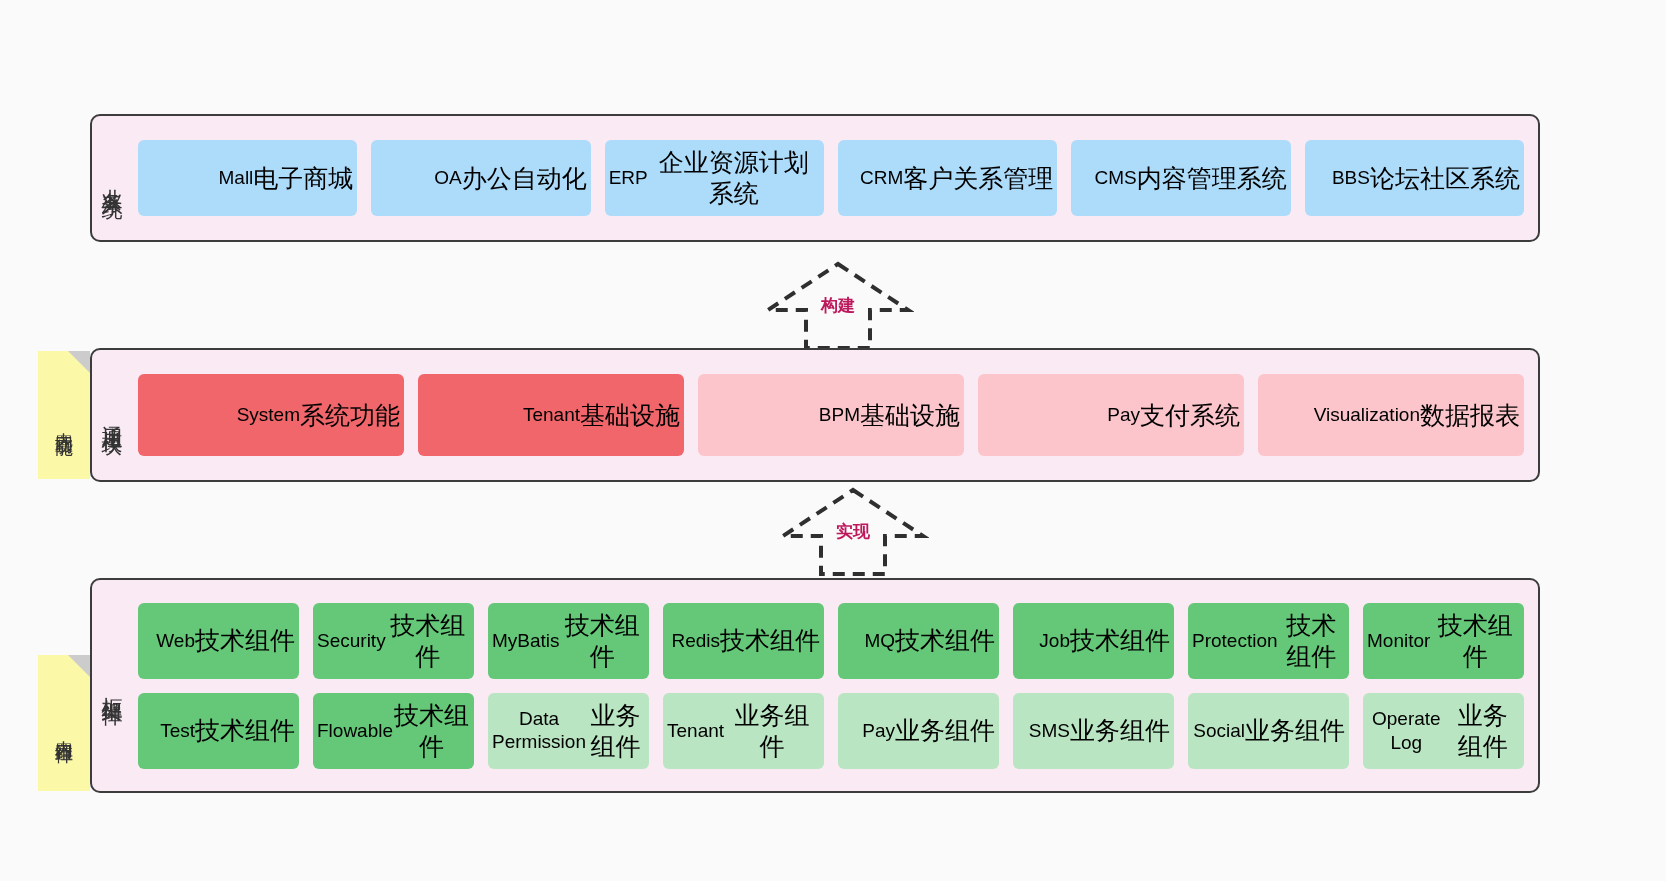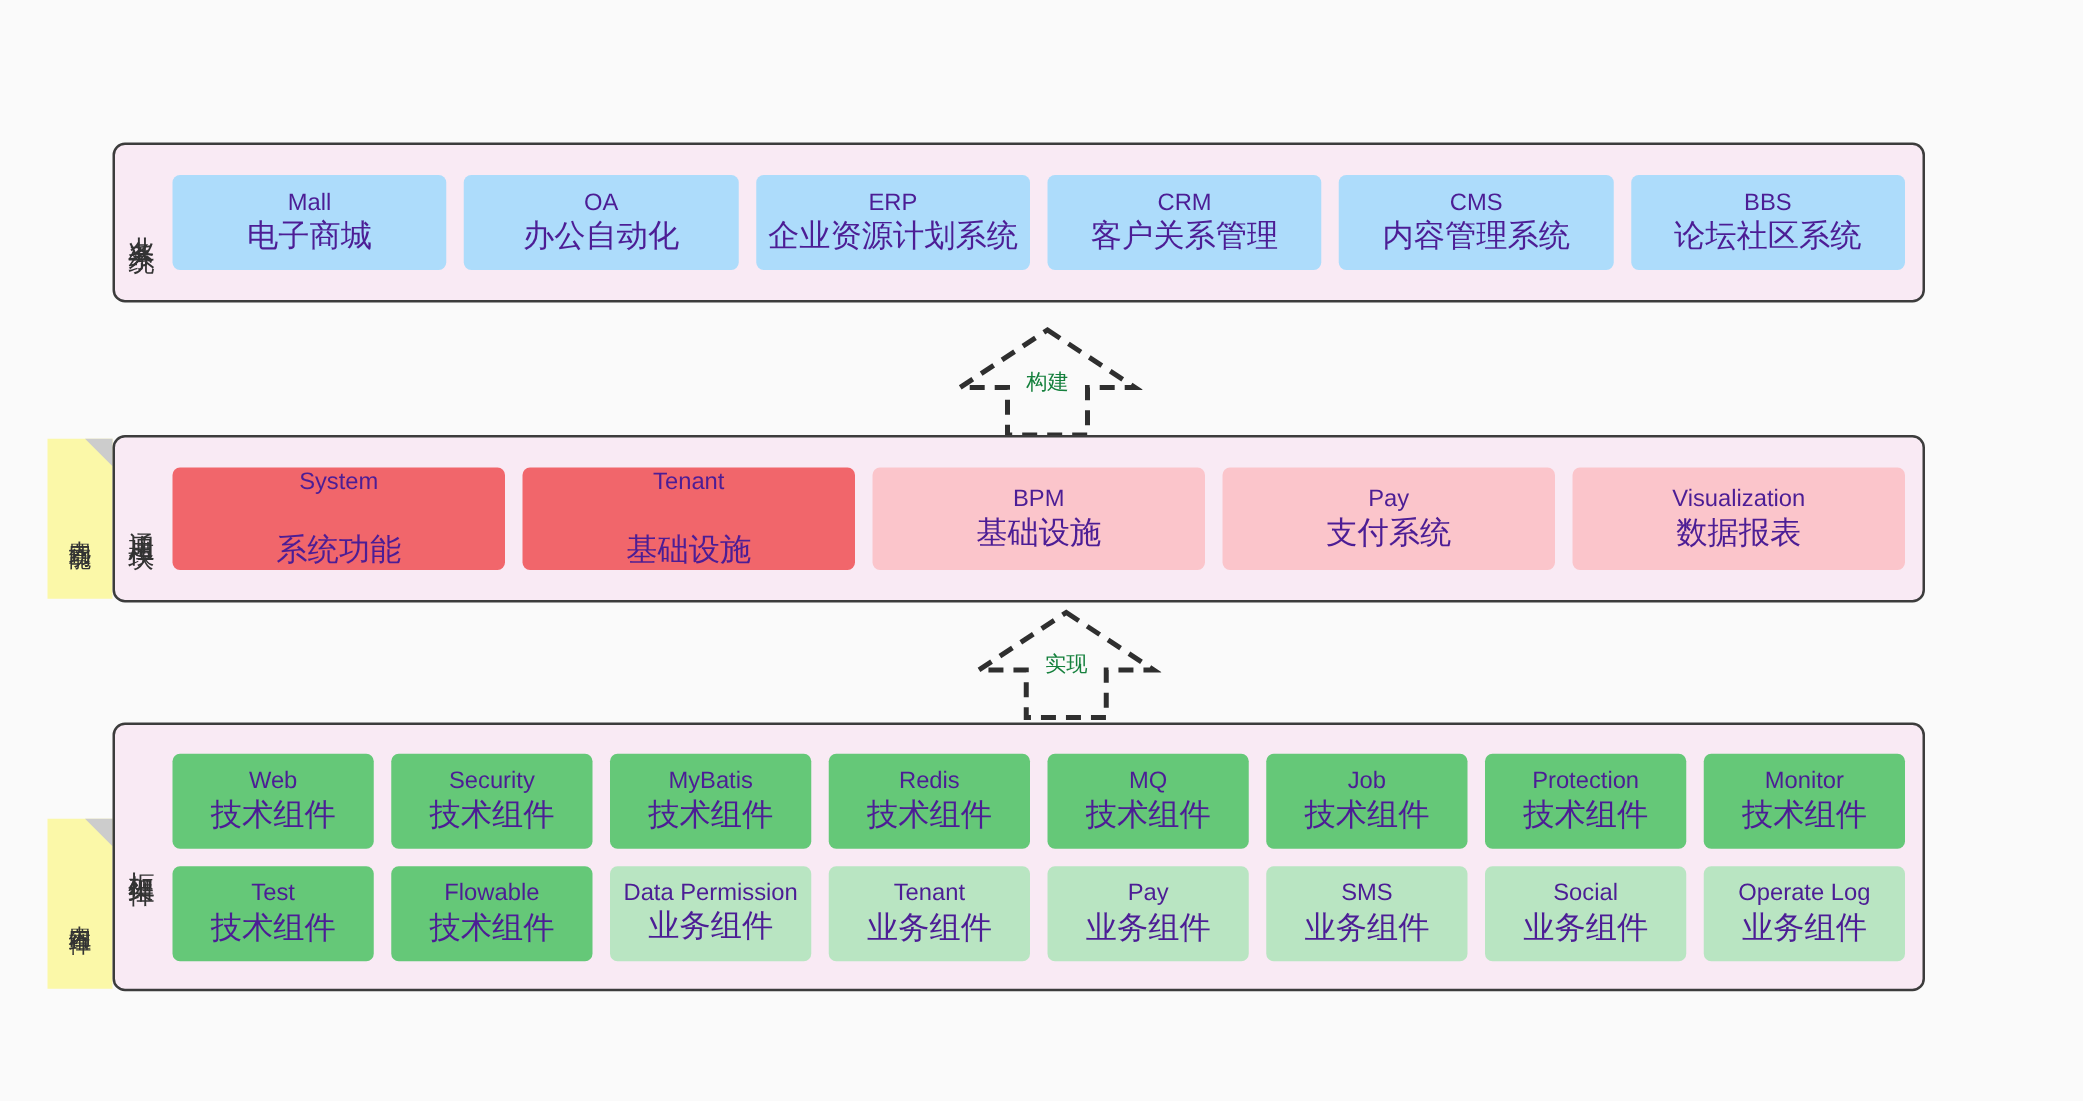--- a/index.html
+++ b/index.html
@@ -60,34 +60,33 @@
     gap: 14px;
   }
   .row + .row { margin-top: 14px; }
 
   
   .card {
     flex: 1 1 0;
     box-sizing: border-box;
     border-radius: 6px;
     display: flex;
-    flex-direction: column;
     align-items: center;
-    justify-content: center;
+    justify-content: flex-end;
     text-align: center;
-    color: #4c1d95;
+    color: #000000;
     line-height: 1.24;
     padding: 6px 4px;
   }
   .card .t-en { font-size: 19px; }
   .card .t-cn { font-size: 25px; }
   .card.two-line-en .t-en { line-height: 1.18; }
 
   .c-blue        { background: #addcfb; }
-  .c-red         { background: #f1666b; gap: 28px; }
+  .c-red         { background: #f1666b; }
   .c-pink        { background: #fbc5cb; }
   .c-green       { background: #65c878; }
   .c-lightgreen  { background: #b9e5c2; }
 
   .h-business { height: 76px; }
   .h-common   { height: 82px; }
   .h-frame    { height: 76px; }
 
   
   .note {
@@ -122,22 +121,23 @@
     height: 96px;
   }
   .arrow svg { display: block; }
   .arrow .arrow-label {
     position: absolute;
     left: 0;
     right: 0;
     top: 36px;
     text-align: center;
     font-size: 17px;
-    color: #15803d;
+    color: #be185d;
     pointer-events: none;
+    font-weight: bold;
   }
 </style>
 </head>
 <body>
 
 <div id="canvas">
 
   <div class="layer" style="left:90px; top:114px; width:1450px; height:128px;">
     <div class="layer-title">业务系统</div>
     <div class="layer-body">

